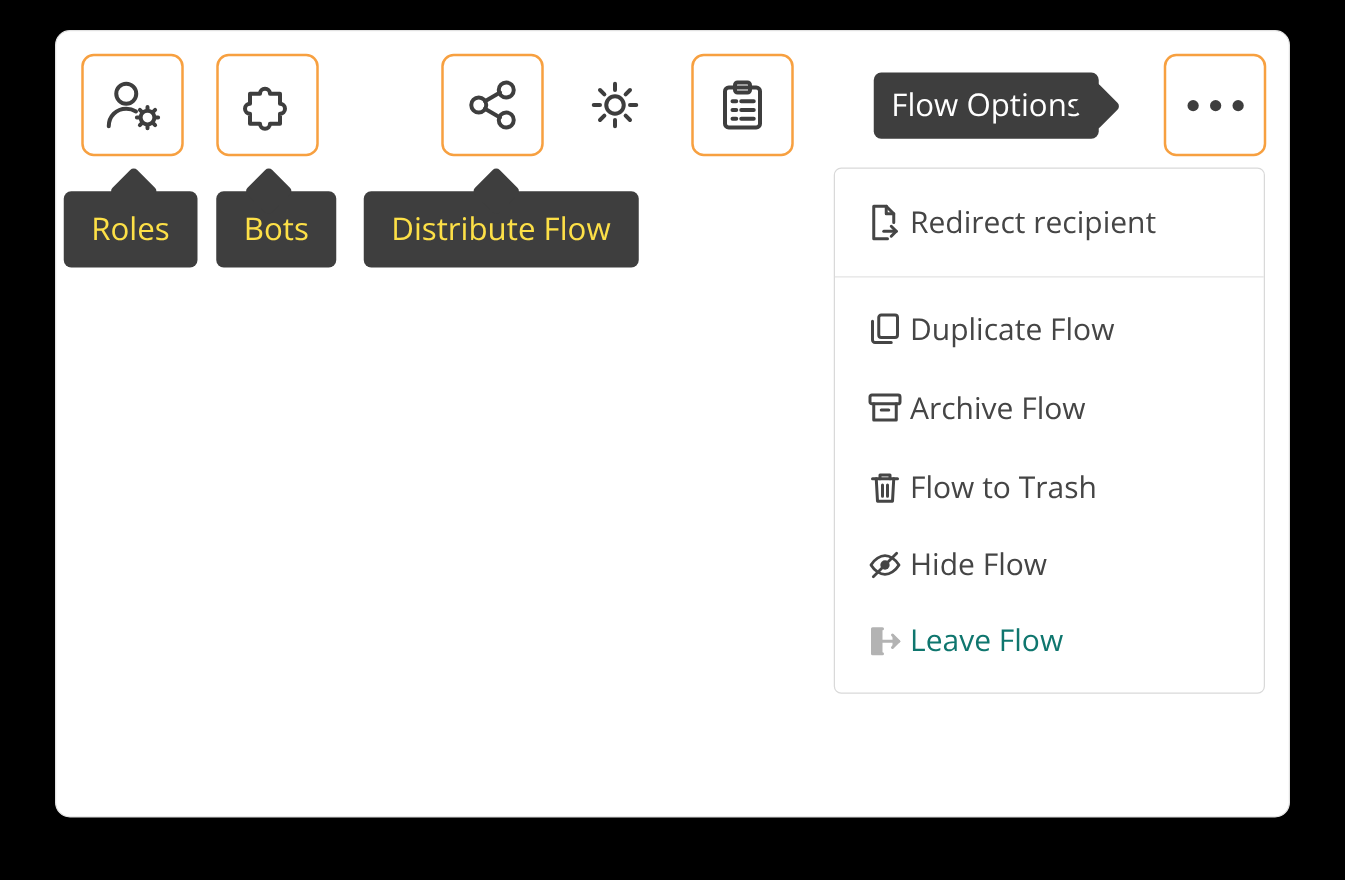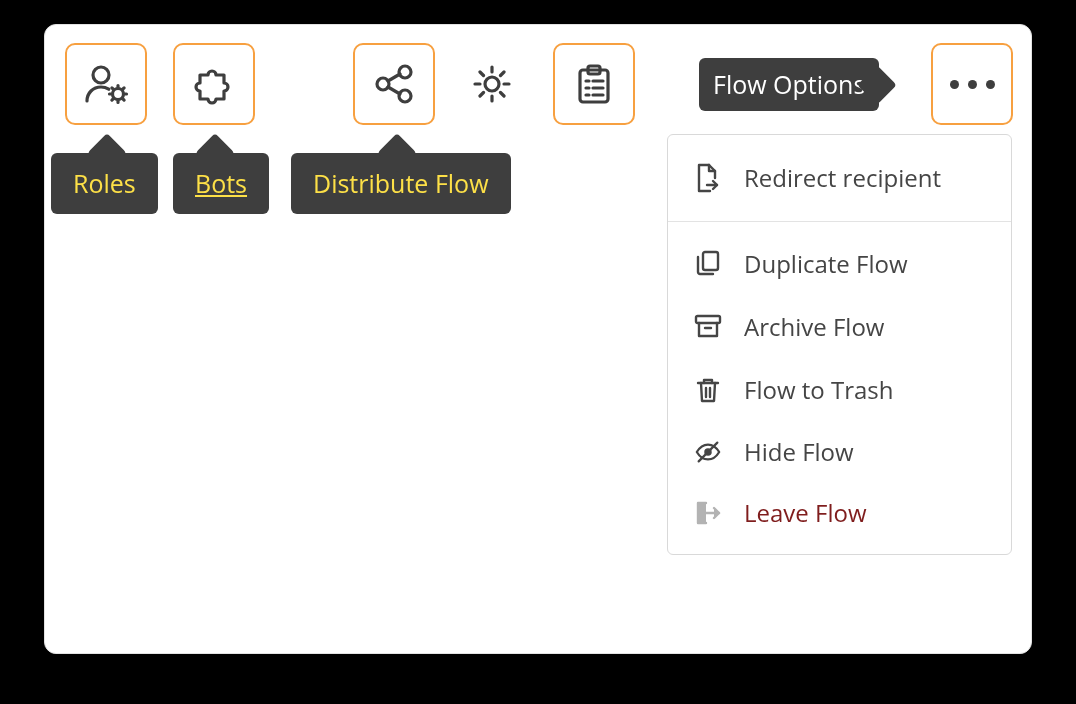--- a/index.html
+++ b/index.html
@@ -65,21 +65,21 @@
     position: absolute;
     top: -14px;
     width: 28px;
     height: 28px;
     background: #3e3e3e;
     transform: rotate(45deg);
     border-radius: 4px;
   }
   .tt-roles      { left: 6px; }
   .tt-roles::before      { left: 42px; }
-  .tt-bots       { left: 128px; text-decoration: underline; }
+  .tt-bots       { left: 128px; }
   .tt-bots::before       { left: 28px; }
   .tt-distribute { left: 246px; }
   .tt-distribute::before { left: 92px; }
   .tt-audit      { left: 480px; }
   .tt-audit::before      { left: 56px; }
 
   
   .flow-label {
     position: absolute;
     top: 33px;
@@ -136,29 +136,29 @@
     left: 622px;
     width: 345px;
     background: #fff;
     border: 1px solid #d9d9d9;
     border-radius: 6px;
     padding: 10px 0;
   }
   .dd-item {
     display: flex;
     align-items: center;
-    gap: 22px;
+    gap: 6px;
     padding: 18px 26px;
     color: #454545;
     font-size: 24px;
     line-height: 24px;
     cursor: pointer;
   }
   .dd-item.disabled {
-    color: #7f1d1d;
+    color: #0f766e;
     cursor: default;
   }
   .dd-item.disabled svg { stroke: #b3b3b3; fill: #b3b3b3; }
   .dd-sep {
     height: 1px;
     background: #e3e3e3;
     margin: 10px 0;
   }
   .dd-icon {
     width: 28px;

